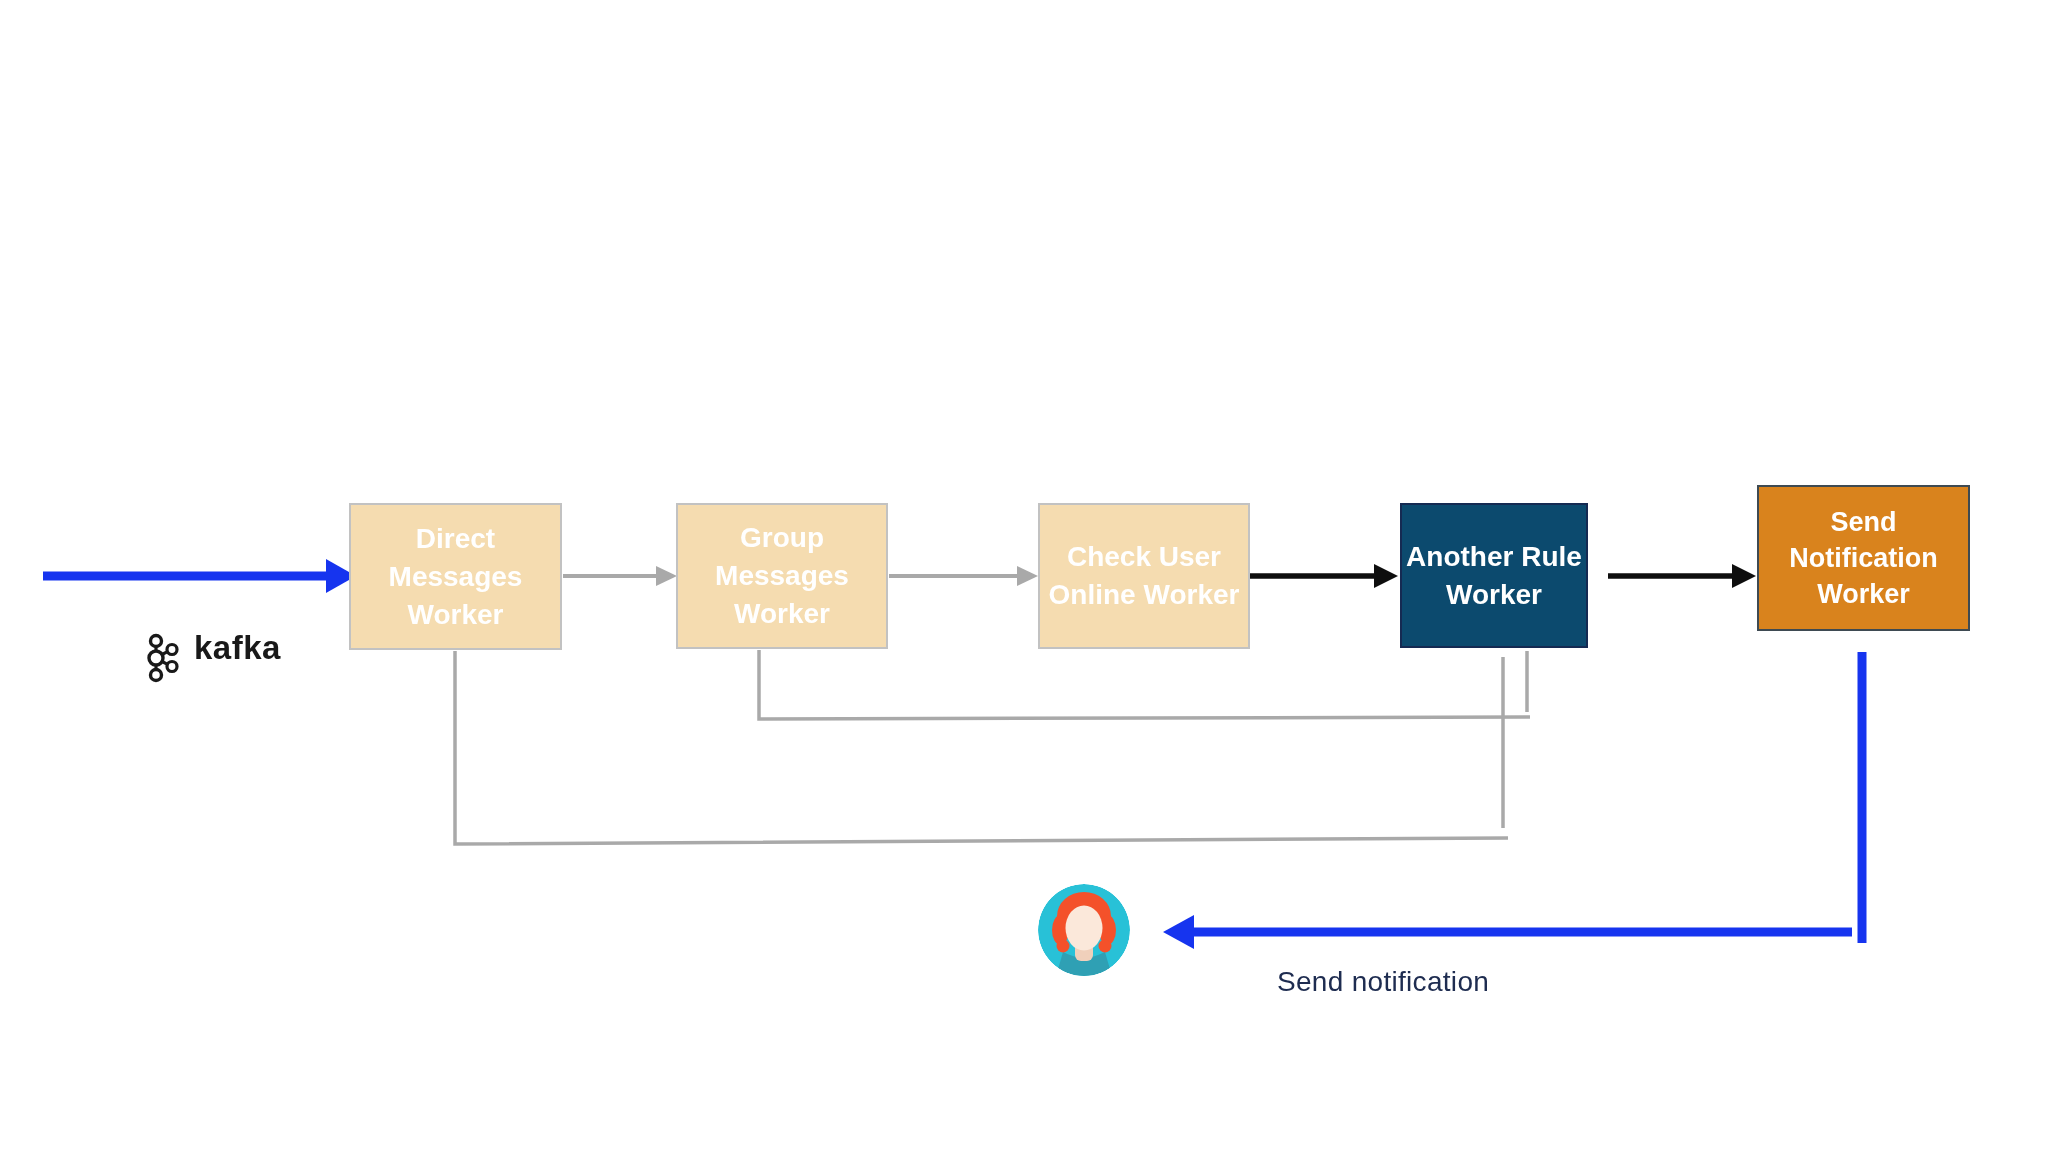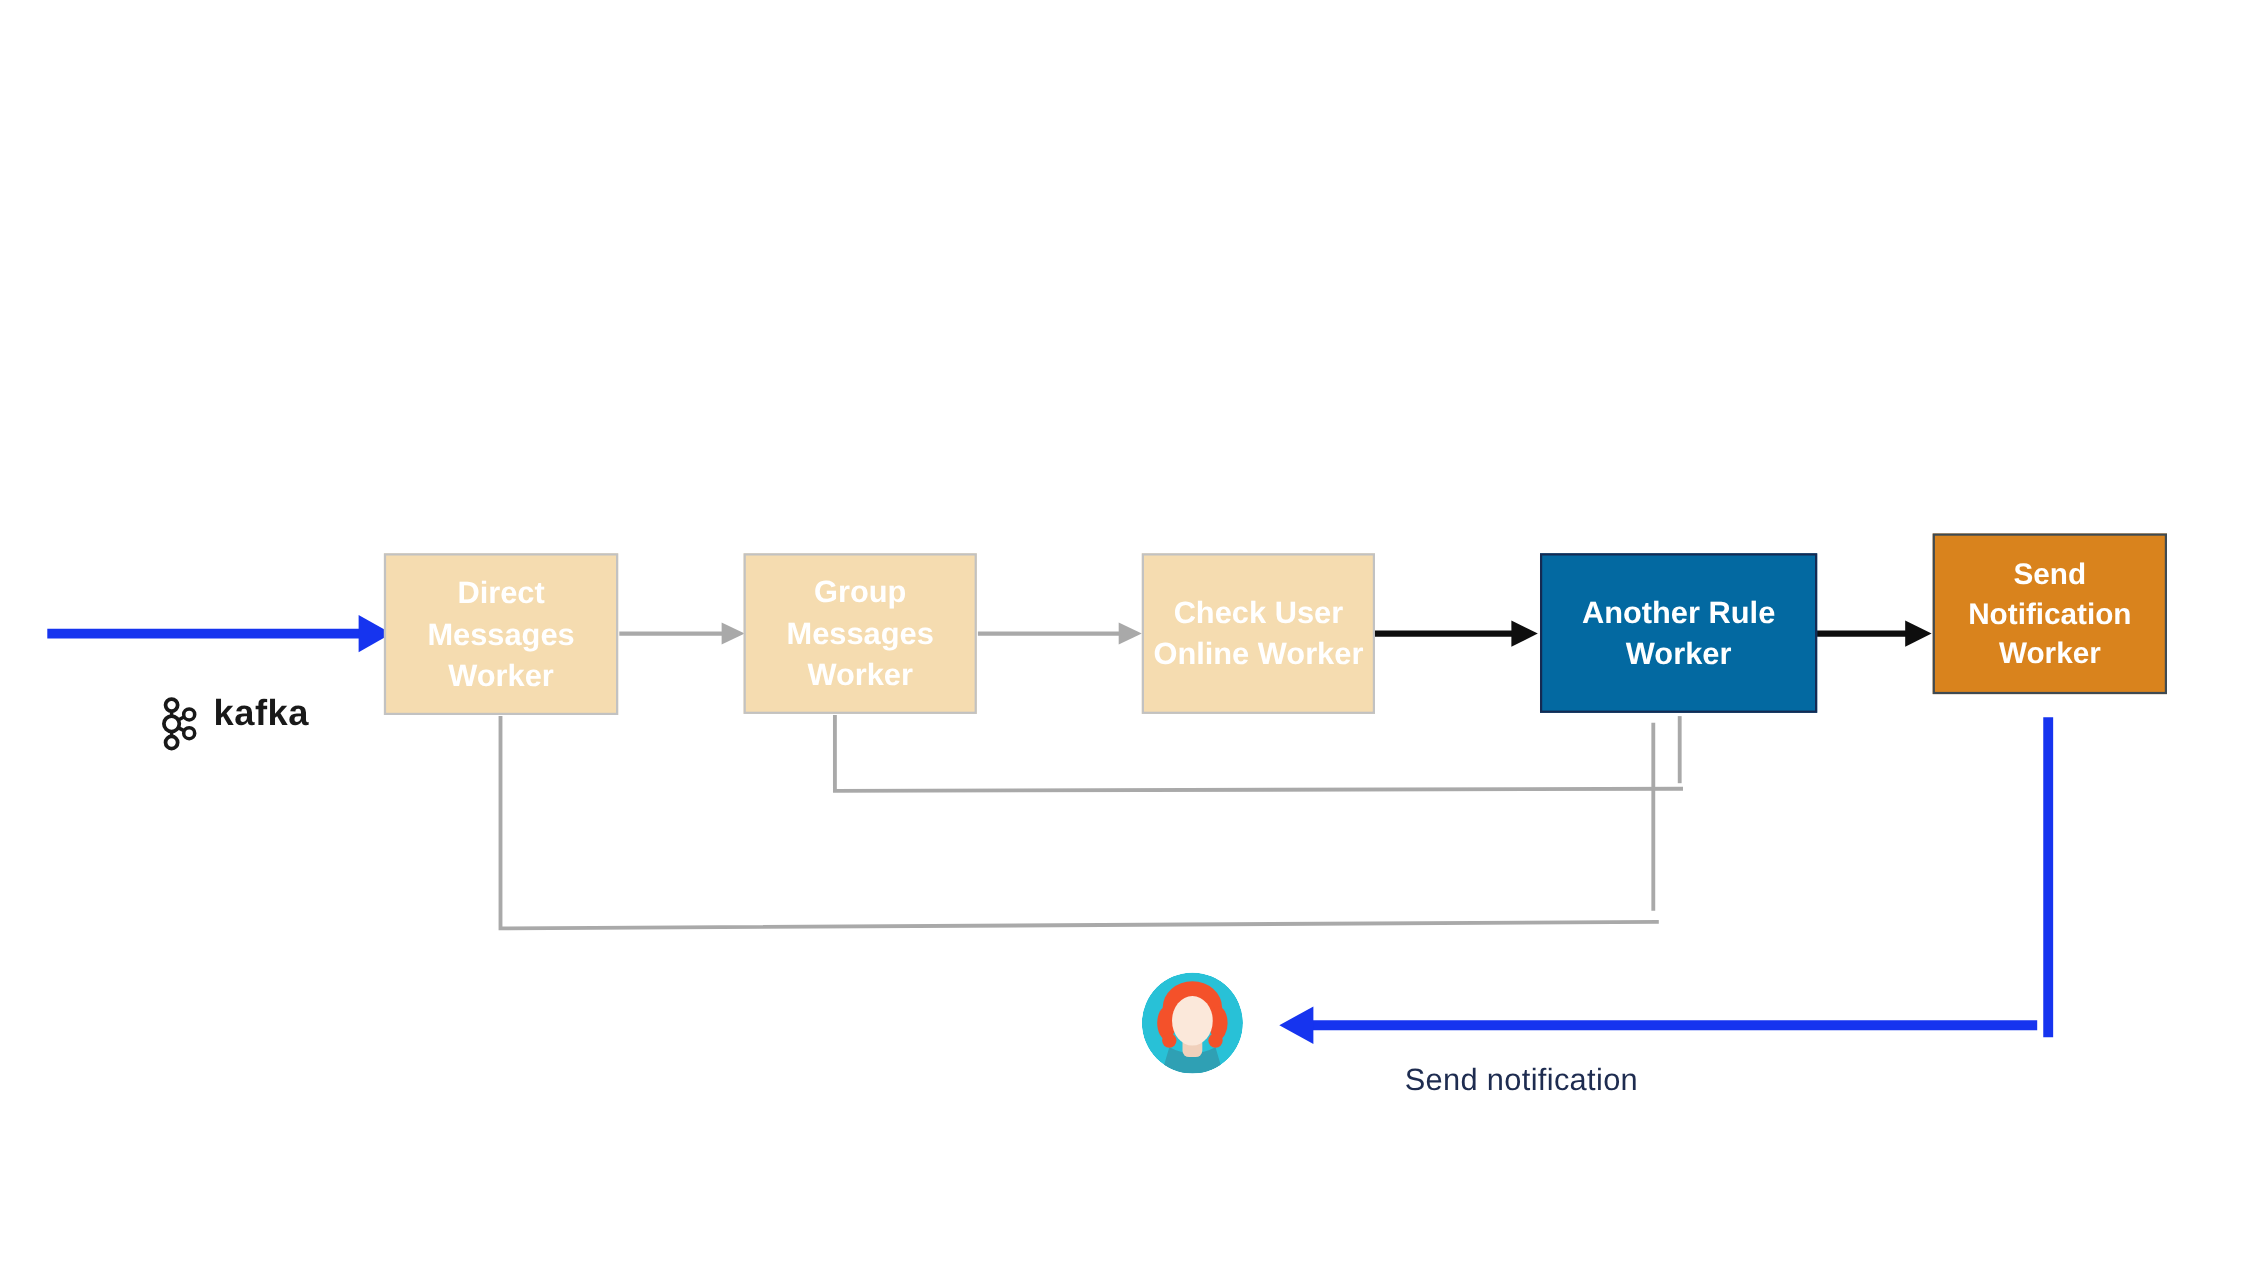--- a/index.html
+++ b/index.html
@@ -18,21 +18,21 @@
     display:flex;align-items:center;justify-content:center;
     text-align:center;
     color:#ffffff;font-weight:bold;
     white-space:pre-line;
     font-size:28px;line-height:38px;
   }
   .node-tan{background:#f5dcb0;border:2px solid #c2c2c2;}
   .node-1{left:349px;top:503px;width:213px;height:147px;}
   .node-2{left:676px;top:503px;width:212px;height:146px;}
   .node-3{left:1038px;top:503px;width:212px;height:146px;justify-content:center;}
-  .node-4{left:1400px;top:503px;width:252px;height:145px;background:#0369a1;border:2px solid #152a52;}
+  .node-4{left:1400px;top:503px;width:188px;height:145px;background:#0c4a6e;border:2px solid #152a52;}
   .node-5{left:1757px;top:485px;width:213px;height:146px;background:#d9831d;border:2px solid #3e4a52;font-size:27px;line-height:36px;align-items:center;}
 
   .kafka-logo{
     position:absolute;left:142px;top:629px;height:58px;
     display:flex;align-items:flex-start;
   }
   .kafka-label{
     margin-left:8px;
     font-size:33px;font-weight:600;color:#191919;letter-spacing:0.5px;
   }

